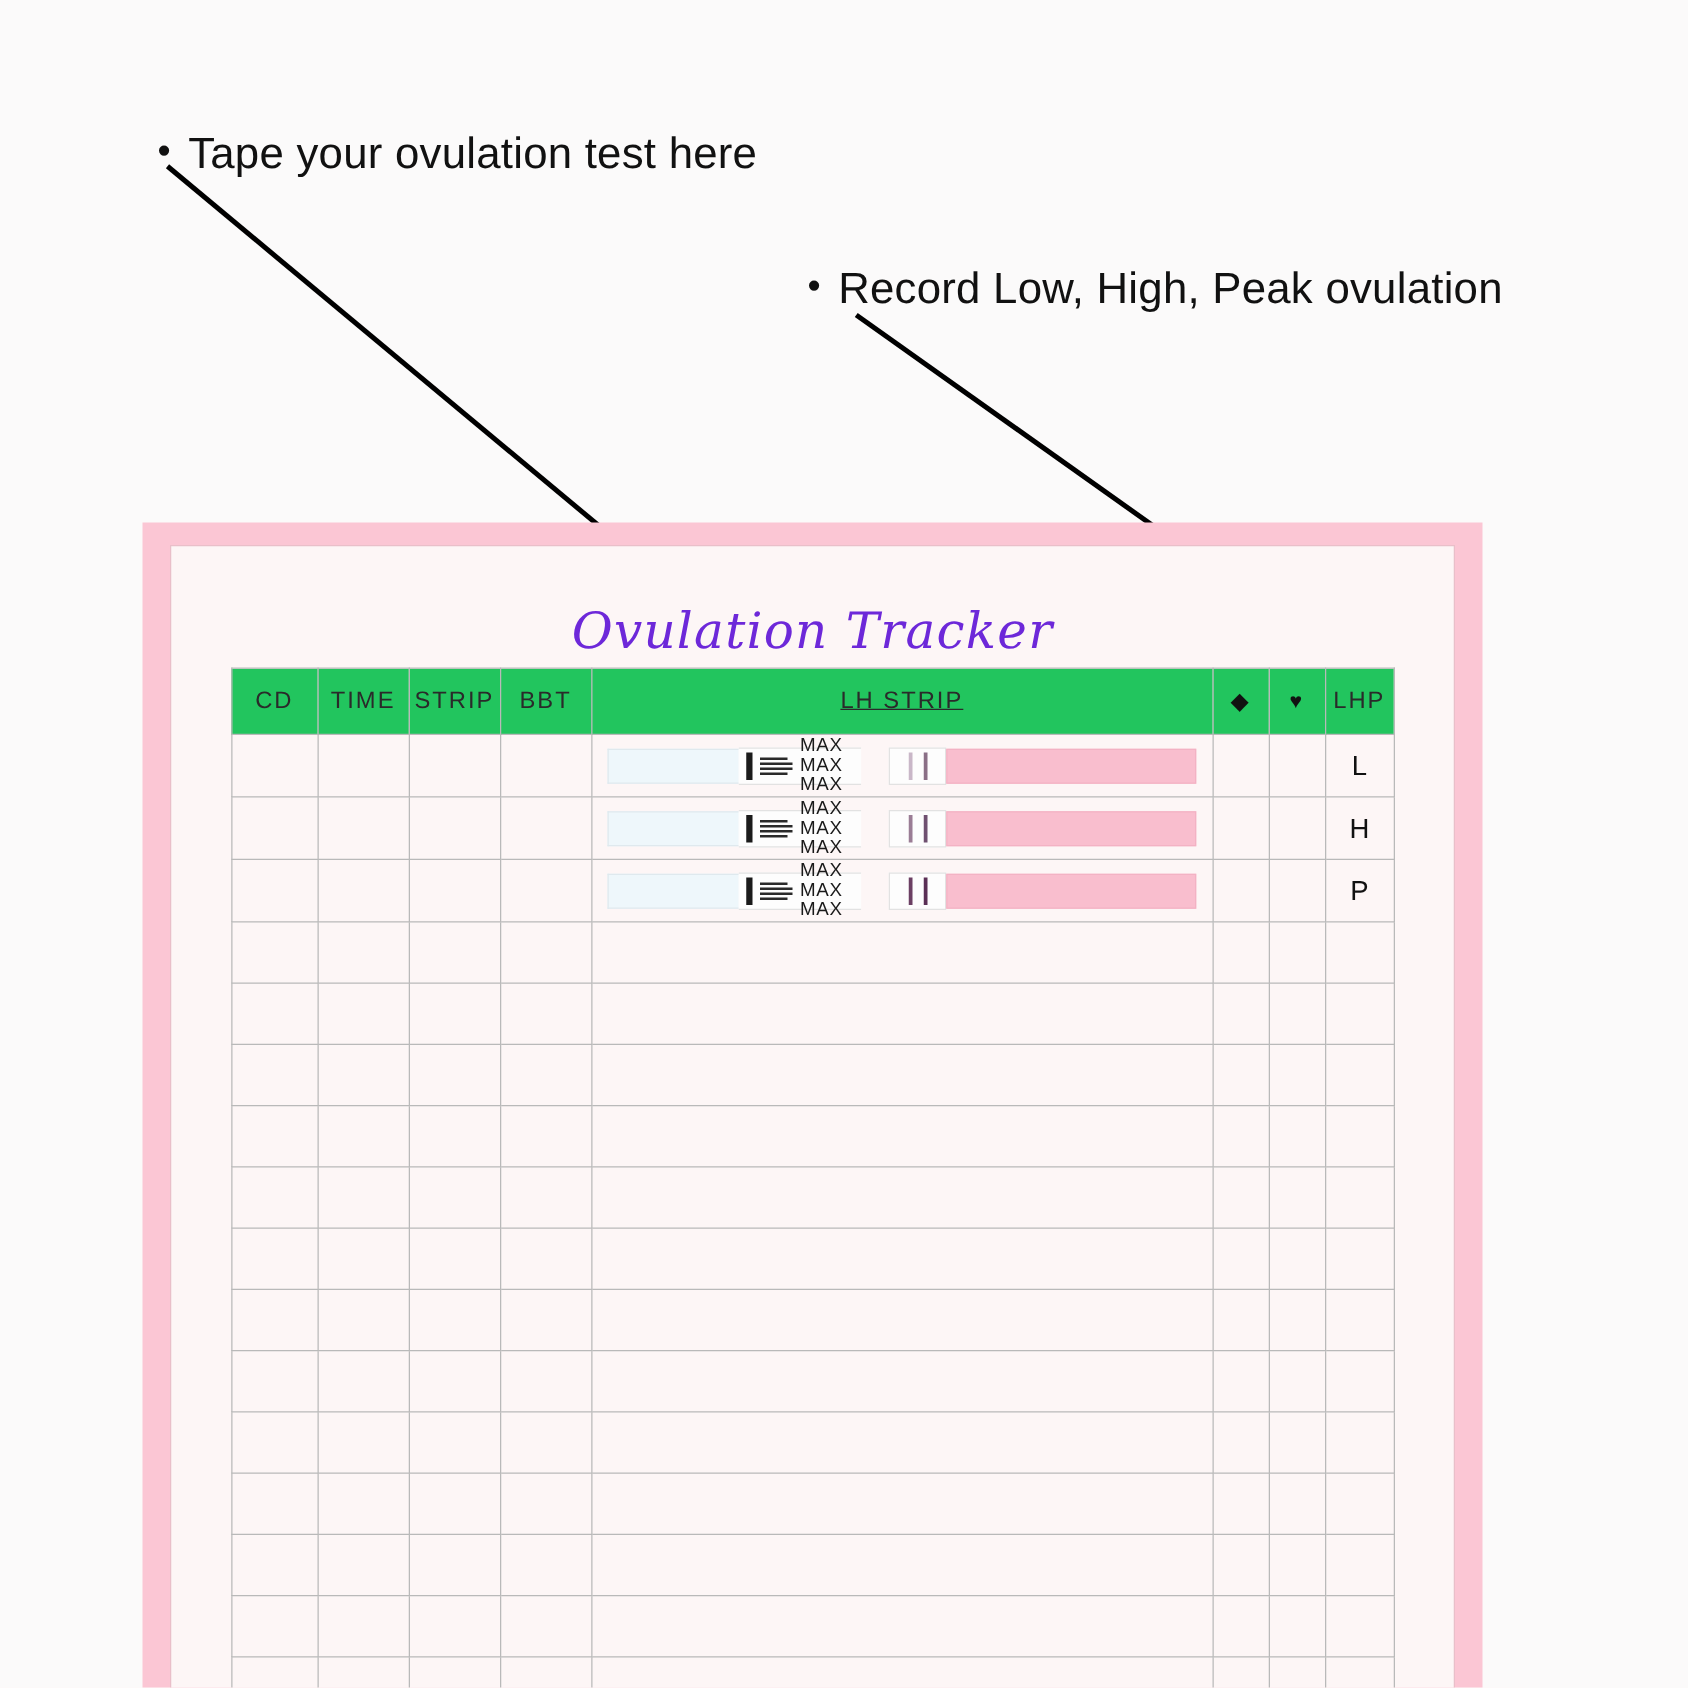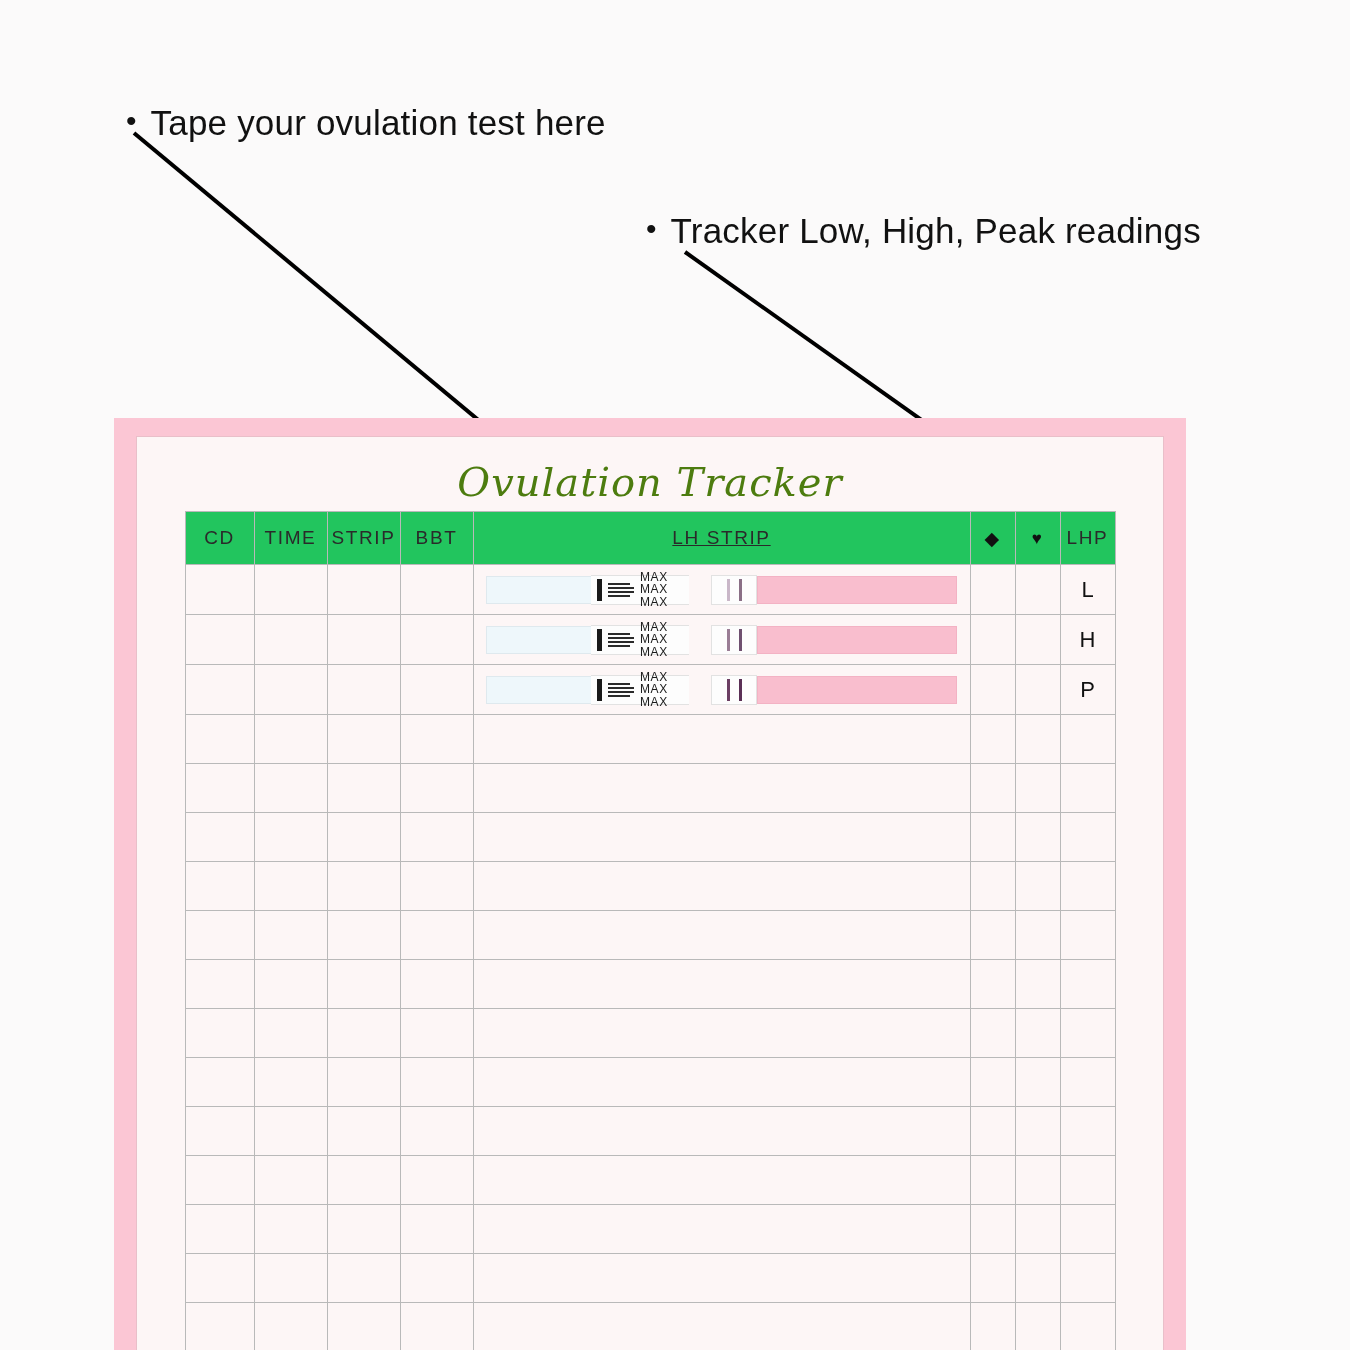--- a/index.html
+++ b/index.html
@@ -62,24 +62,25 @@
     box-sizing: border-box;
     border: 1px solid #e9bfc9;
     padding: 0;
     position: relative;
   }
   .sheet-title {
     text-align: center;
     font-family: "DejaVu Serif", serif;
     font-style: italic;
     font-size: 40px;
-    color: #4d7c0f;
+    color: #6d28d9;
     padding-top: 22px;
     padding-bottom: 6px;
     letter-spacing: 1px;
+    margin-top: 23px;
   }
 
   table.tracker {
     border-collapse: collapse;
     margin: 0 auto;
     width: 912px;
     table-layout: fixed;
   }
   table.tracker th, table.tracker td {
     border: 1px solid #b9b9b9;
@@ -162,21 +163,21 @@
     width: 26px;
     height: 2px;
     background: #2a2a2a;
   }
   .strip .lines i:nth-child(1) { width: 22px; }
   .strip .lines i:nth-child(4) { width: 22px; }
   .strip .maxes {
     display: flex;
     flex-direction: column;
     line-height: 1.05;
-    font-size: 12px;
+    font-size: 15px;
     letter-spacing: 0.6px;
     color: #1a1a1a;
     font-family: "Liberation Sans", sans-serif;
   }
   .strip .gap {
     width: 22px;
     height: 30px;
     background: #fdf6f6;
   }
   .strip .window {
@@ -206,21 +207,21 @@
 </head>
 <body>
 
 <div class="annotation" id="anno-tape">
   <span class="bullet">•</span>
   <span class="anno-text">Tape your ovulation test here</span>
 </div>
 
 <div class="annotation" id="anno-record">
   <span class="bullet">•</span>
-  <span class="anno-text">Tracker Low, High, Peak readings</span>
+  <span class="anno-text">Record Low, High, Peak ovulation</span>
 </div>
 
 <svg class="arrow-layer" viewBox="0 0 1350 1350">
   <defs>
     <marker id="ah" markerWidth="10" markerHeight="10" refX="7" refY="4" orient="auto">
       <path d="M0,0 L9,4 L0,8 z" fill="#000"></path>
     </marker>
   </defs>
   <line x1="134" y1="133" x2="680" y2="588" stroke="#000" stroke-width="4" marker-end="url(#ah)"></line>
   <line x1="685" y1="252" x2="1054" y2="514" stroke="#000" stroke-width="4" marker-end="url(#ah)"></line>

